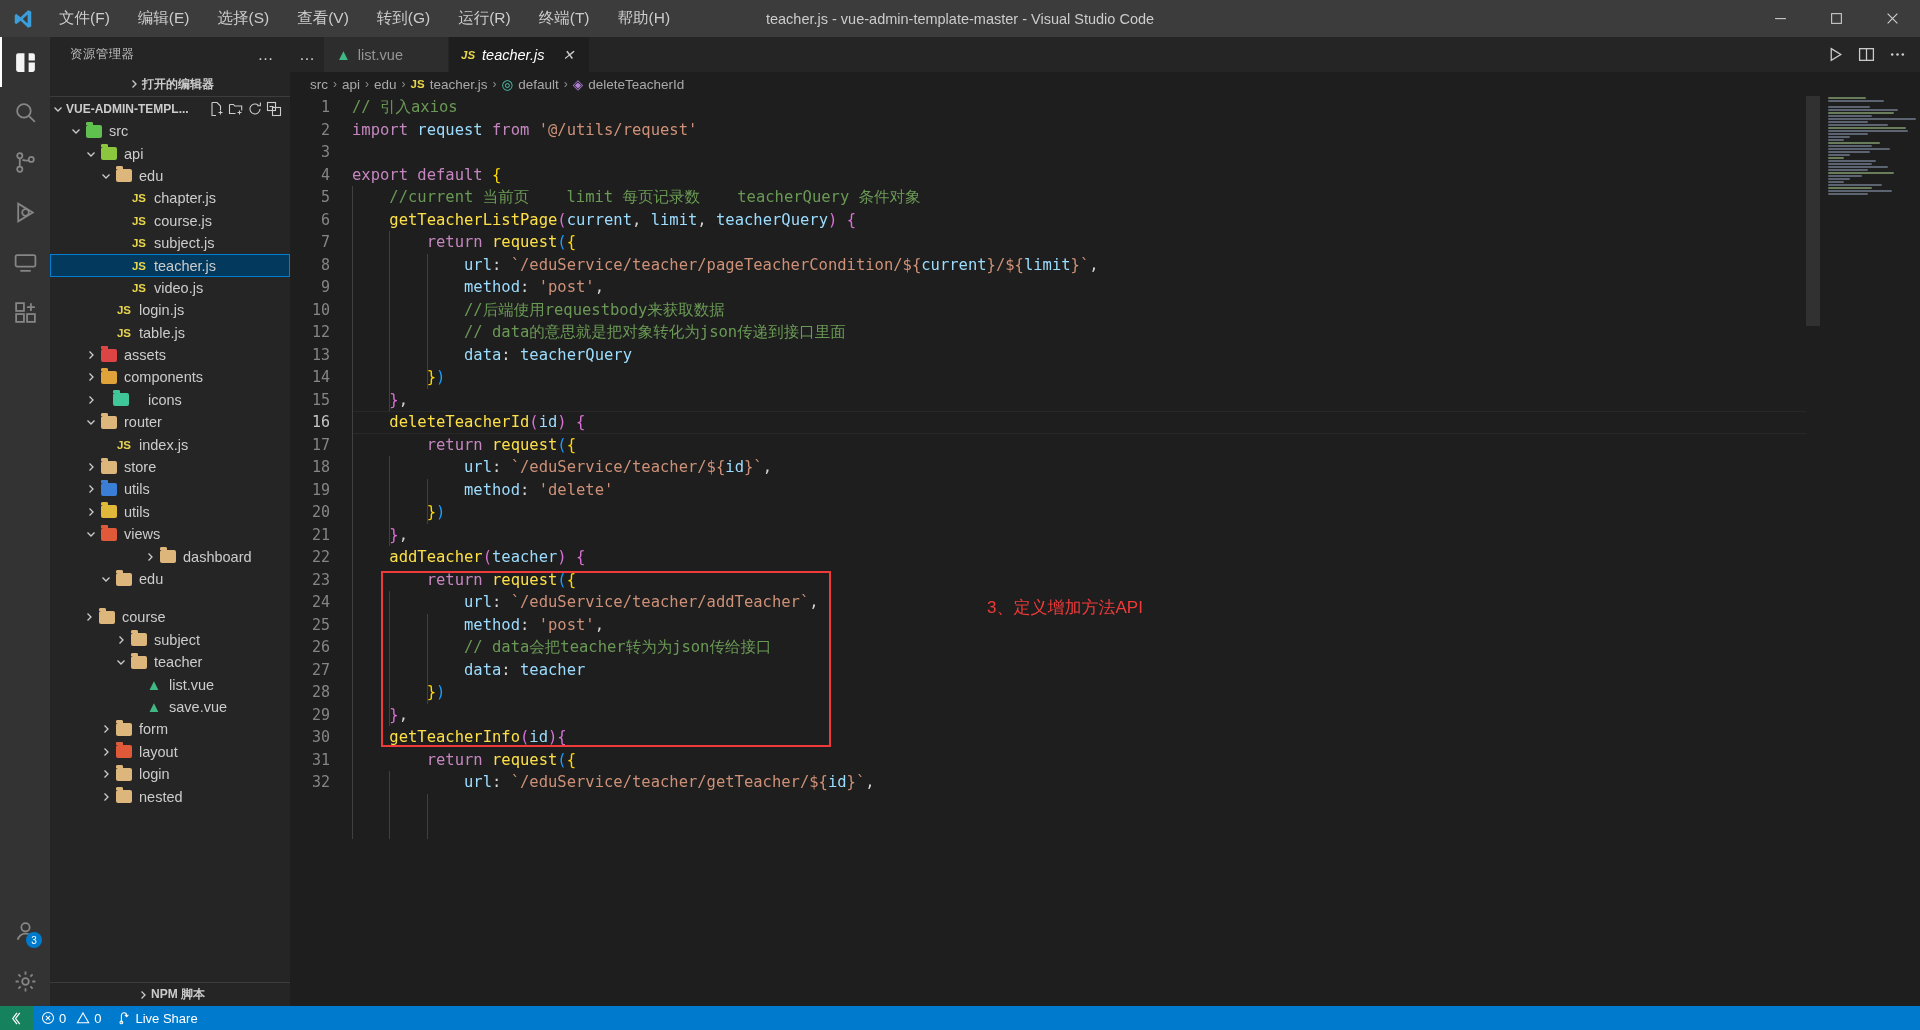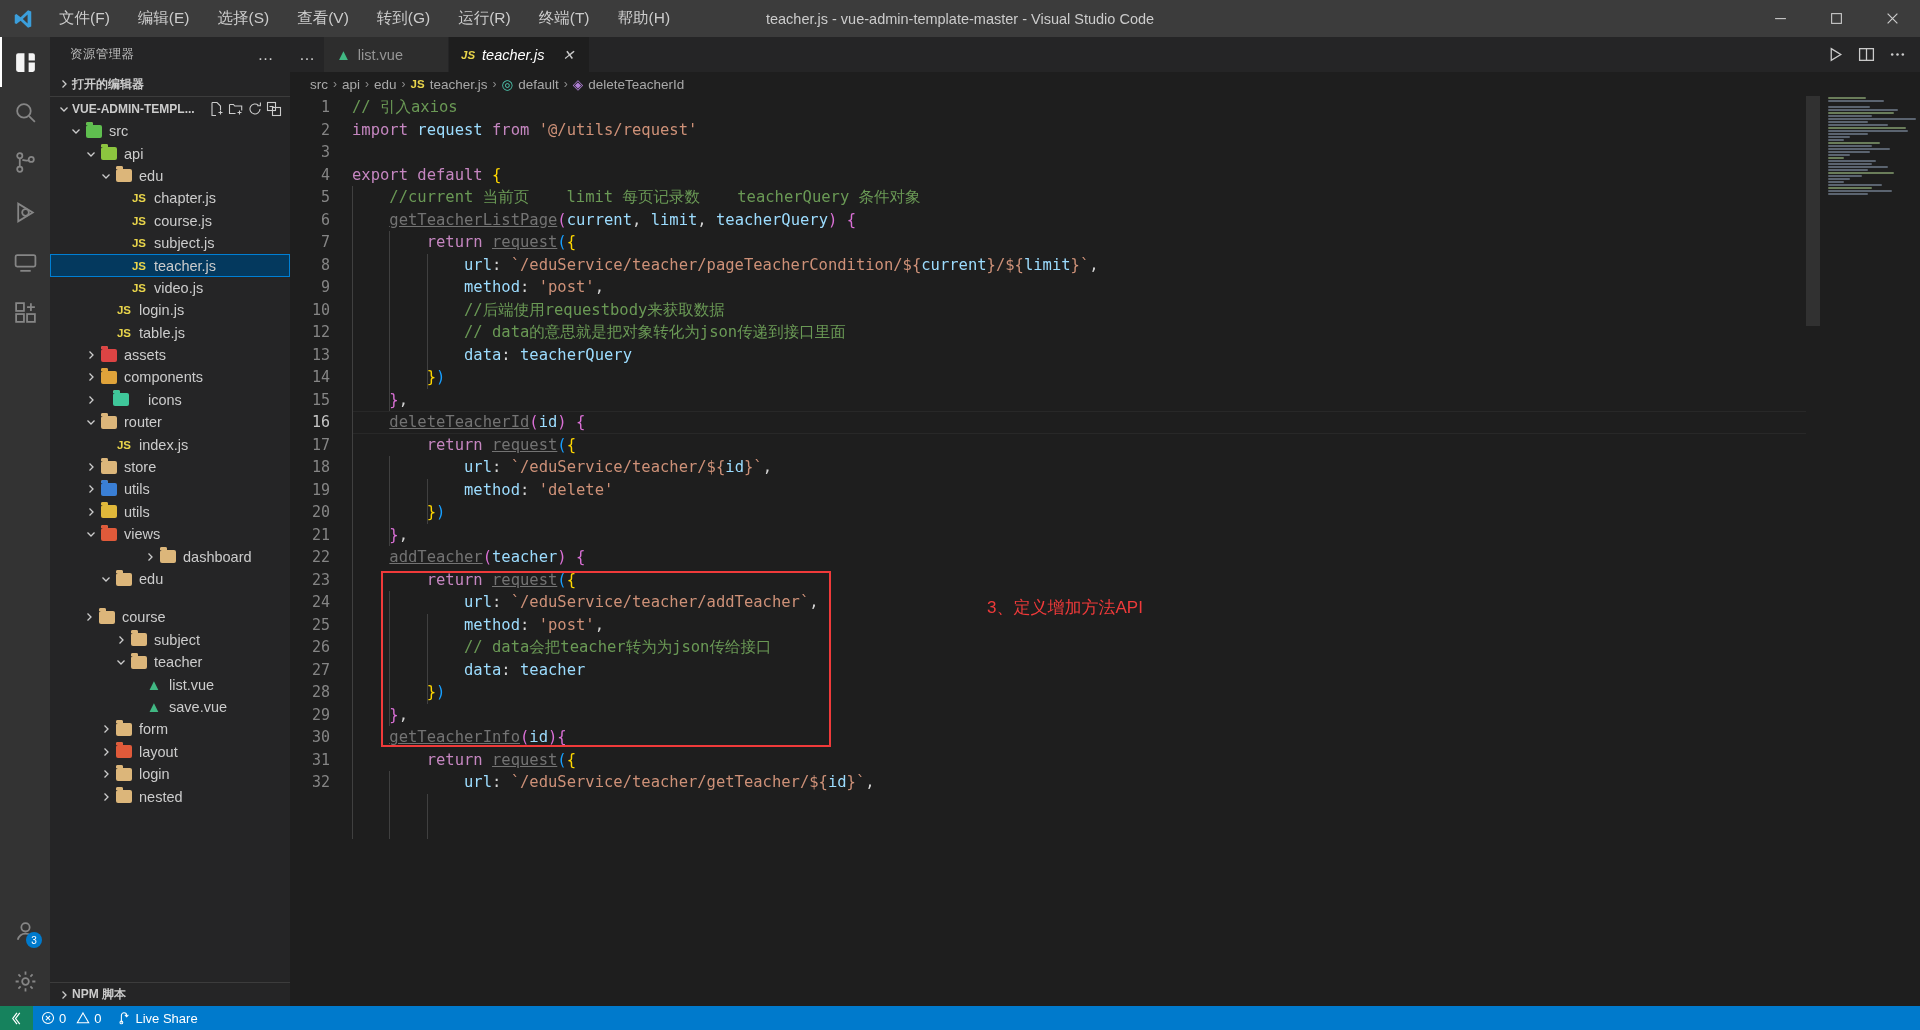--- a/index.html
+++ b/index.html
@@ -58,21 +58,21 @@
     width: 240px; background: #252526; flex: 0 0 240px;
     display: flex; flex-direction: column; min-height: 0; color: #cccccc;
   }
   .sb-header {
     height: 35px; display: flex; align-items: center; padding: 0 8px 0 20px;
     font-size: 12.5px; letter-spacing: .4px; color: #bbbbbb;
   }
   .sb-header .dots { margin-left: auto; padding: 0 8px; font-size: 16px; color: #cccccc; cursor: pointer;}
   .sb-section-head {
     height: 24px; display: flex; align-items: center; font-size: 12px;
-    font-weight: bold; color: #cccccc; padding-left: 6px; cursor: pointer;
+    font-weight: bold; color: #cccccc; padding-left: 0; cursor: pointer; justify-content: center;
   }
   .sb-section-head .tw { width: 16px; display:flex; align-items:center; justify-content:center; color:#cccccc; }
   .sb-section-head.folder { border-top: 1px solid #3c3c3c; }
   .sb-actions { margin-left: auto; display: flex; gap: 3px; padding-right: 8px; }
   .sb-actions svg { width: 16px; height: 16px; color: #cccccc; cursor: pointer; }
   .tree { flex: 1 1 auto; overflow: hidden; position: relative; }
   .row {
     height: 22.4px; display: flex; align-items: center; font-size: 14.5px;
     color: #cccccc; white-space: nowrap; cursor: pointer; position: relative;
   }
@@ -126,21 +126,21 @@
   .ln.cur::after {
     content: ""; position: absolute; left: 62px; right: 0; top: 0; bottom: 0;
     border-top: 1px solid #282828; border-bottom: 1px solid #282828; pointer-events: none;
   }
   .indent-guide { color: #404040; }
 
   
   .t-comment { color: #6a9955; }
   .t-keyword { color: #c586c0; }
   .t-string { color: #ce9178; }
-  .t-func { color: #737373; text-decoration: underline; }
+  .t-func { color: #fde047; }
   .t-var { color: #9cdcfe; }
   .t-prop { color: #9cdcfe; }
   .t-brace-y { color: #ffd700; }
   .t-brace-p { color: #da70d6; }
   .t-brace-b { color: #179fff; }
   .t-plain { color: #d4d4d4; }
 
   .redbox {
     position: absolute; border: 2px solid #f03a3a; pointer-events: none; z-index: 5;
   }

